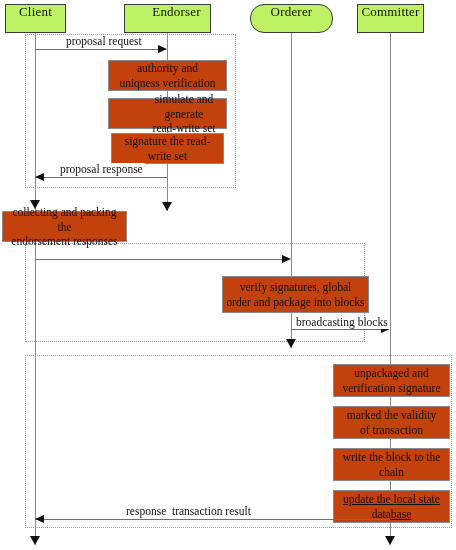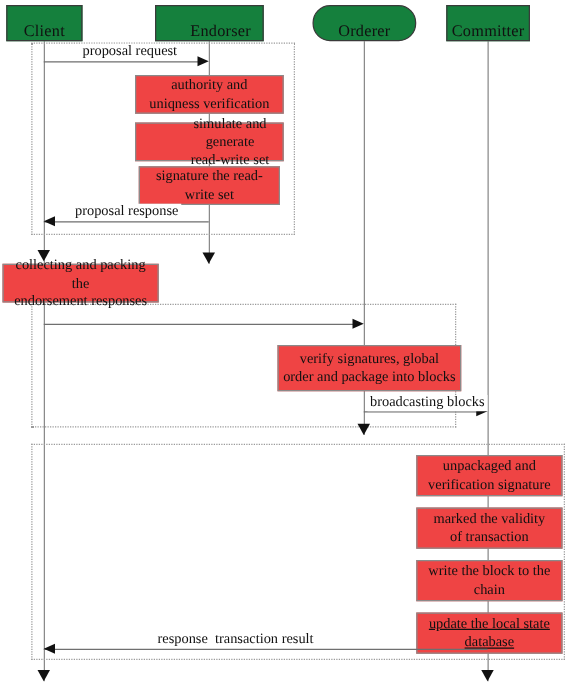--- a/index.html
+++ b/index.html
@@ -13,41 +13,41 @@
     width:456px;
     height:550px;
     background:#ffffff;
     overflow:hidden;
   }
   
   .actor-box{
     position:absolute;
     box-sizing:border-box;
     border:1px solid #3a3a3a;
-    background:#15803d;
+    background:#bef264;
     display:flex;
-    align-items:flex-end;
+    align-items:flex-start;
     justify-content:center;
     font-size:13px;
     line-height:1.1;
     letter-spacing:.2px;
     white-space:nowrap;
   }
   
   .lifeline{
     position:absolute;
     width:1px;
     background:#8a8a8a;
   }
   
   .act-box{
     position:absolute;
     box-sizing:border-box;
     border:1px solid #8a8a8a;
-    background:#ef4444;
+    background:#c2410c;
     display:flex;
     align-items:center;
     justify-content:center;
     text-align:center;
     font-size:11.5px;
     line-height:1.22;
     padding:1px 3px;
     white-space:pre-line;
   }
   

